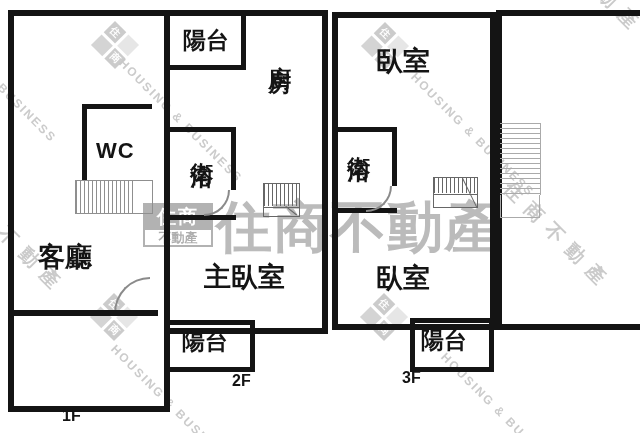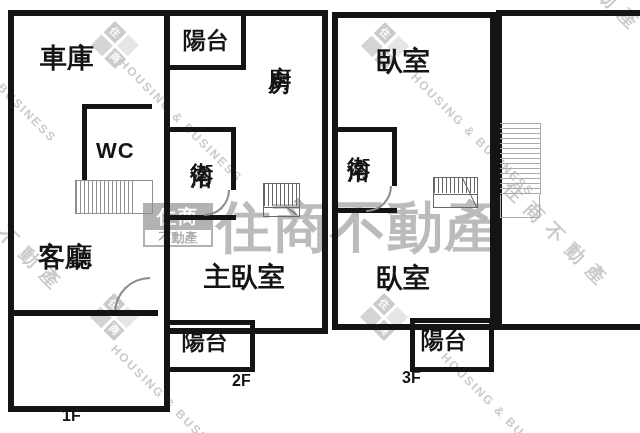--- a/index.html
+++ b/index.html
@@ -100,21 +100,20 @@
       <div class="sc d">住</div>
       <div class="sc l"></div>
       <div class="sc m"></div>
       <div class="sc d">商</div>
     </div>
   </div>
 
   <div class="layer" id="plan-layer">
 
     <div class="plan" style="left:8px;top:10px;width:150px;height:390px;"></div>
-    <div class="lbl big" style="left:40px;top:44px;">車庫</div>
     <div class="w" style="left:82px;top:104px;width:5px;height:77px;"></div>
     <div class="w" style="left:82px;top:104px;width:70px;height:5px;"></div>
     <div class="lbl wc" style="left:96px;top:139px;">WC</div>
     <div class="stair" style="left:75px;top:180px;width:78px;height:34px;">
       <div class="hatchv-light" style="position:absolute;left:0;top:0;width:58px;height:32px;"></div>
     </div>
     <div class="lbl big" style="left:38px;top:243px;">客廳</div>
     <div class="arc-tl" style="left:114px;top:277px;width:36px;height:36px;"></div>
     <div class="w" style="left:8px;top:310px;width:150px;height:6px;"></div>
     <div class="lbl fl" style="left:62px;top:408px;">1F</div>

